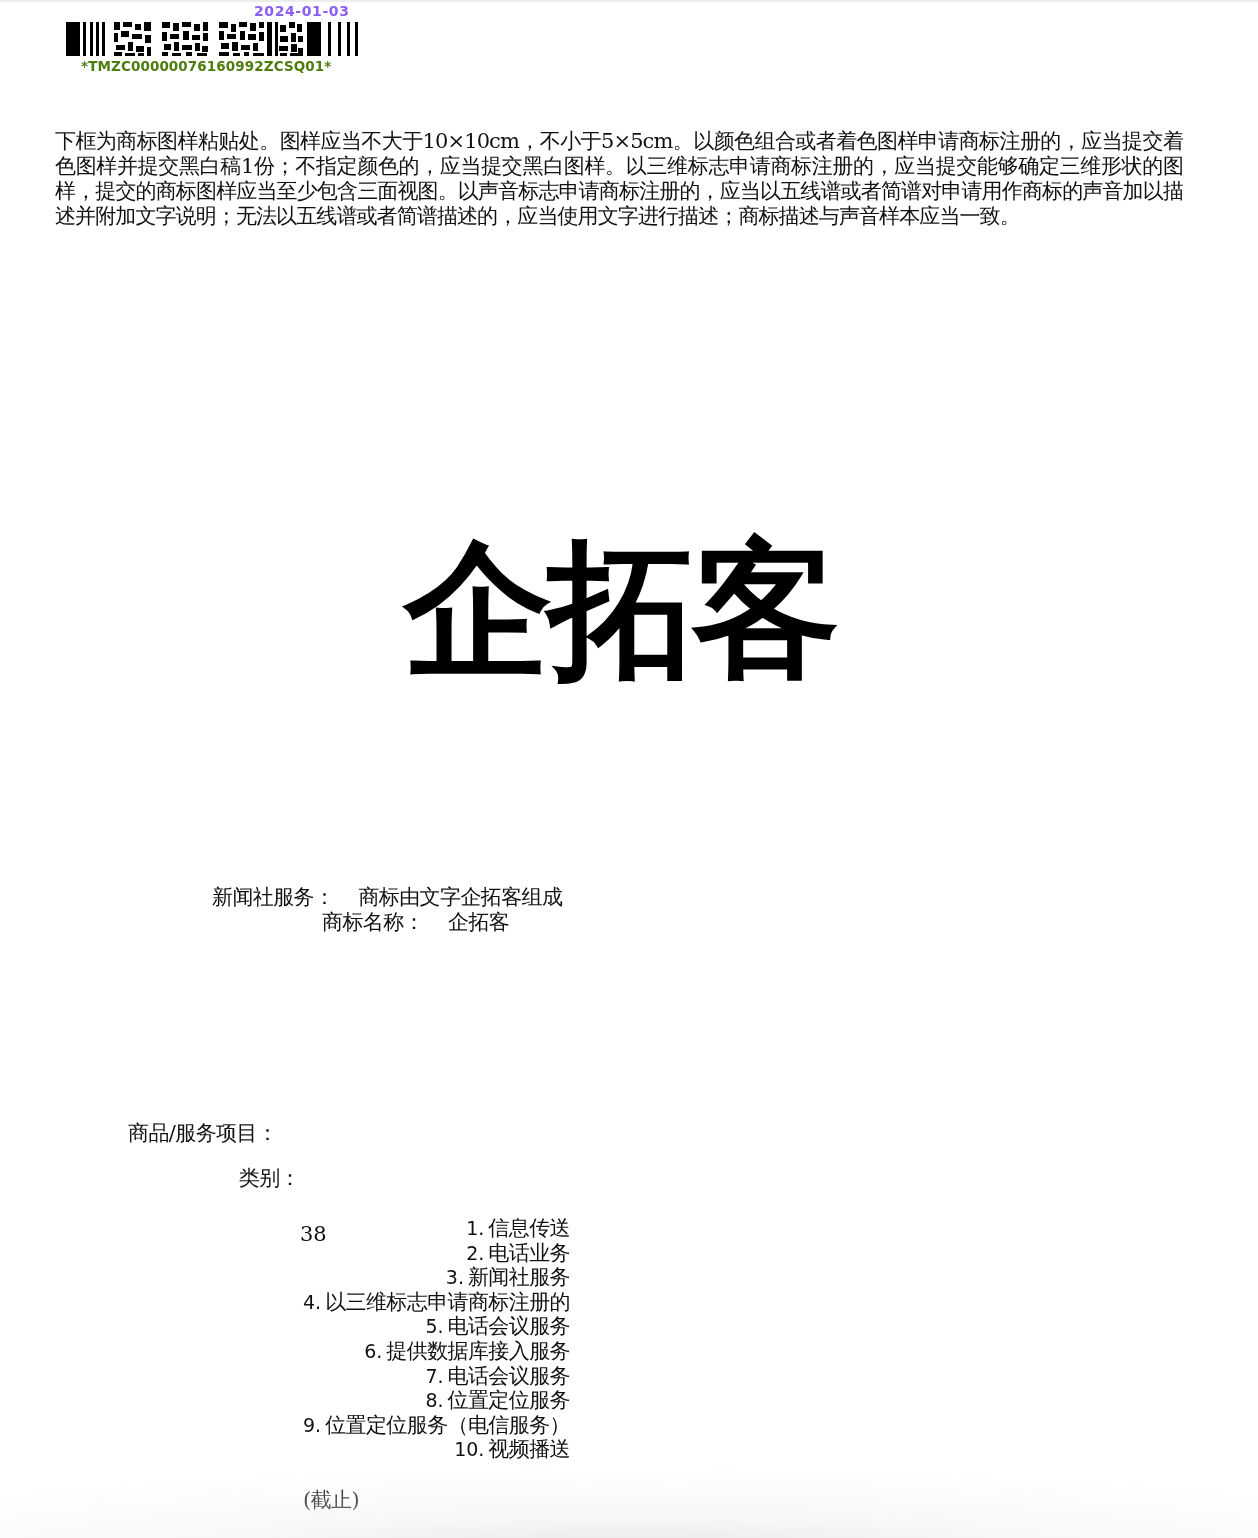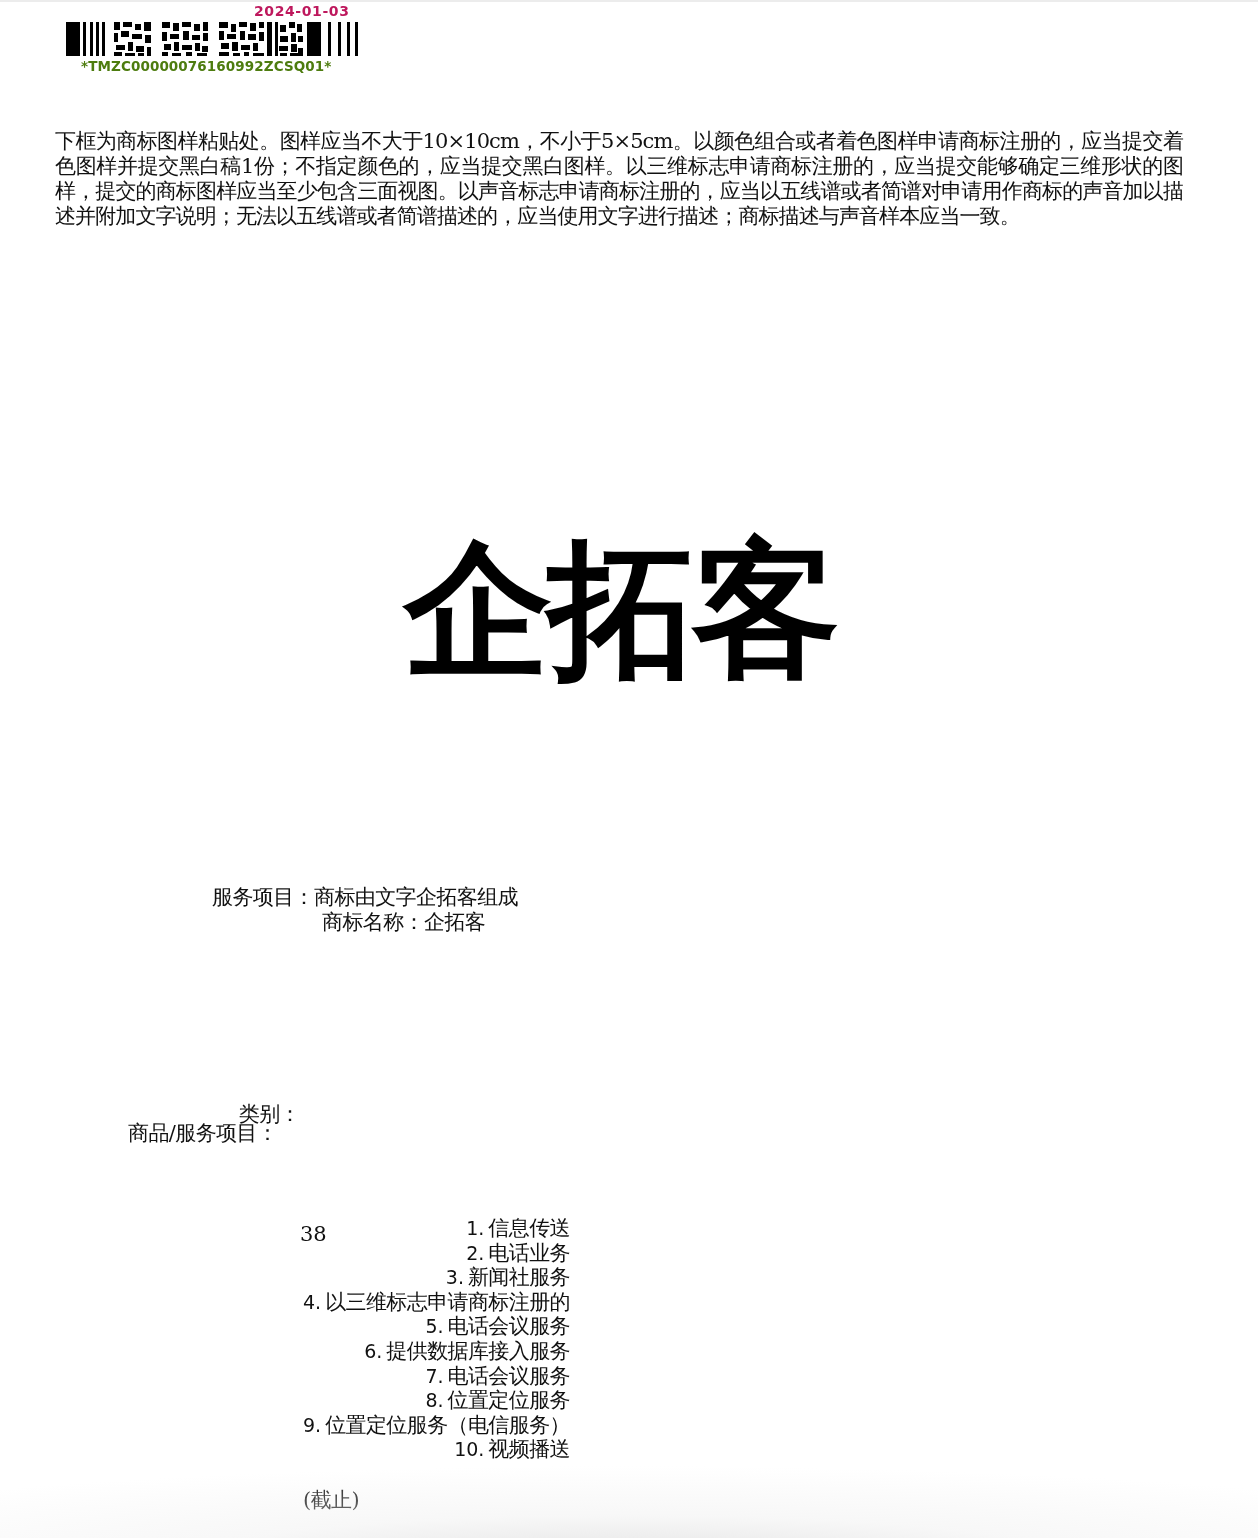--- a/index.html
+++ b/index.html
@@ -30,21 +30,21 @@
     }
 
     
     .barcode-date {
       position: absolute;
       left: 254px; top: 3px;
       font-family: "DejaVu Sans", "Liberation Sans", sans-serif;
       font-size: 14px;
       font-weight: bold;
       letter-spacing: 0.6px;
-      color: #be185d;
+      color: #8b5cf6;
     }
     .barcode {
       position: absolute;
       left: 66px; top: 22px;
       width: 292px; height: 34px;
     }
     .barcode-code {
       position: absolute;
       left: 81px; top: 58px;
       font-family: "DejaVu Sans", "Liberation Sans", sans-serif;
@@ -84,21 +84,21 @@
     
     .desc-row {
       position: absolute;
       font-size: 21px;
       line-height: 25px;
       letter-spacing: -0.6px;
       white-space: nowrap;
       color: #111;
     }
     .desc-label { display: inline-block; }
-    .desc-value { display: inline-block; }
+    .desc-value { display: inline-block; margin-left: 24px; }
 
     
     .class-row {
       position: absolute;
       font-size: 21px;
       line-height: 25px;
       white-space: nowrap;
       color: #111;
     }
     .class-label {
@@ -227,27 +227,27 @@
   <rect x="289" y="0" width="3" height="34" fill="#000"></rect>
 </svg>
 
 <div class="barcode-code">*TMZC00000076160992ZCSQ01*</div>
 
 <div class="instructions">下框为商标图样粘贴处。图样应当不大于10×10cm，不小于5×5cm。以颜色组合或者着色图样申请商标注册的，应当提交着色图样并提交黑白稿1份；不指定颜色的，应当提交黑白图样。以三维标志申请商标注册的，应当提交能够确定三维形状的图样，提交的商标图样应当至少包含三面视图。以声音标志申请商标注册的，应当以五线谱或者简谱对申请用作商标的声音加以描述并附加文字说明；无法以五线谱或者简谱描述的，应当使用文字进行描述；商标描述与声音样本应当一致。</div>
 
 <div class="mark">企拓客</div>
 
 <div class="desc-row" style="left:212px; top:885px;">
-  <span class="desc-label">服务项目：</span><span class="desc-value">商标由文字企拓客组成</span>
+  <span class="desc-label">新闻社服务：</span><span class="desc-value">商标由文字企拓客组成</span>
 </div>
 <div class="desc-row" style="left:322px; top:910px;">
   <span class="desc-label">商标名称：</span><span class="desc-value">企拓客</span>
 </div>
 
-<div class="class-row" style="left:0; top:1102px; width:300px; height:25px;">
+<div class="class-row" style="left:0; top:1166px; width:300px; height:25px;">
   <span class="class-label">类别：</span>
 </div>
 <div class="class-row" style="left:300px; top:1222px;">38</div>
 
 <div class="class-row" style="left:128px; top:1121px; letter-spacing:-0.6px;">商品/服务项目：</div>
 
 <ul class="items-list">
   <li><span class="item-num">1.</span><span class="item-text">信息传送</span></li>
   <li><span class="item-num">2.</span><span class="item-text">电话业务</span></li>
   <li><span class="item-num">3.</span><span class="item-text">新闻社服务</span></li>

